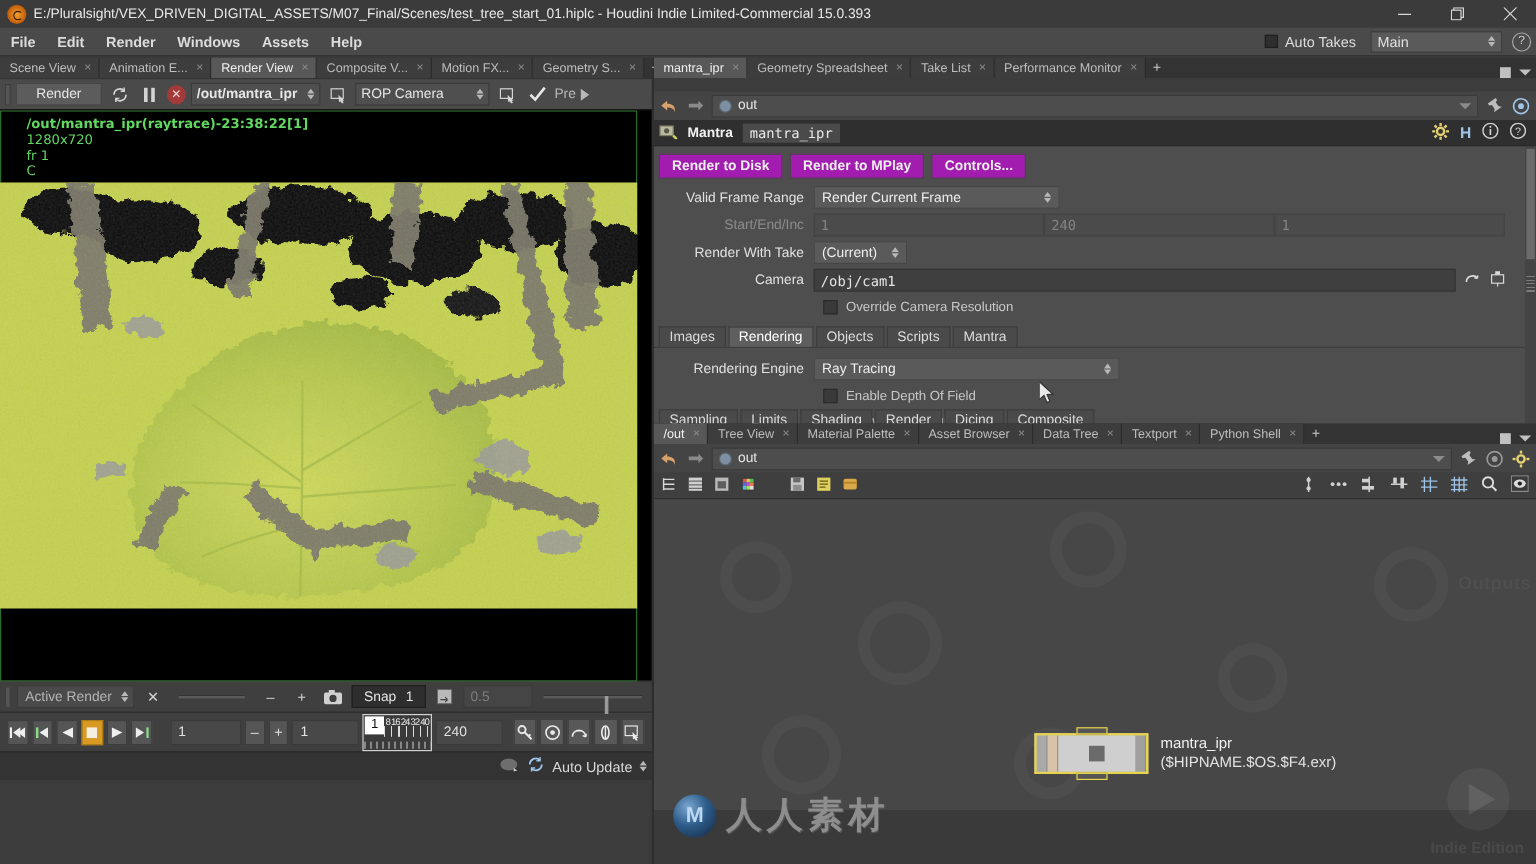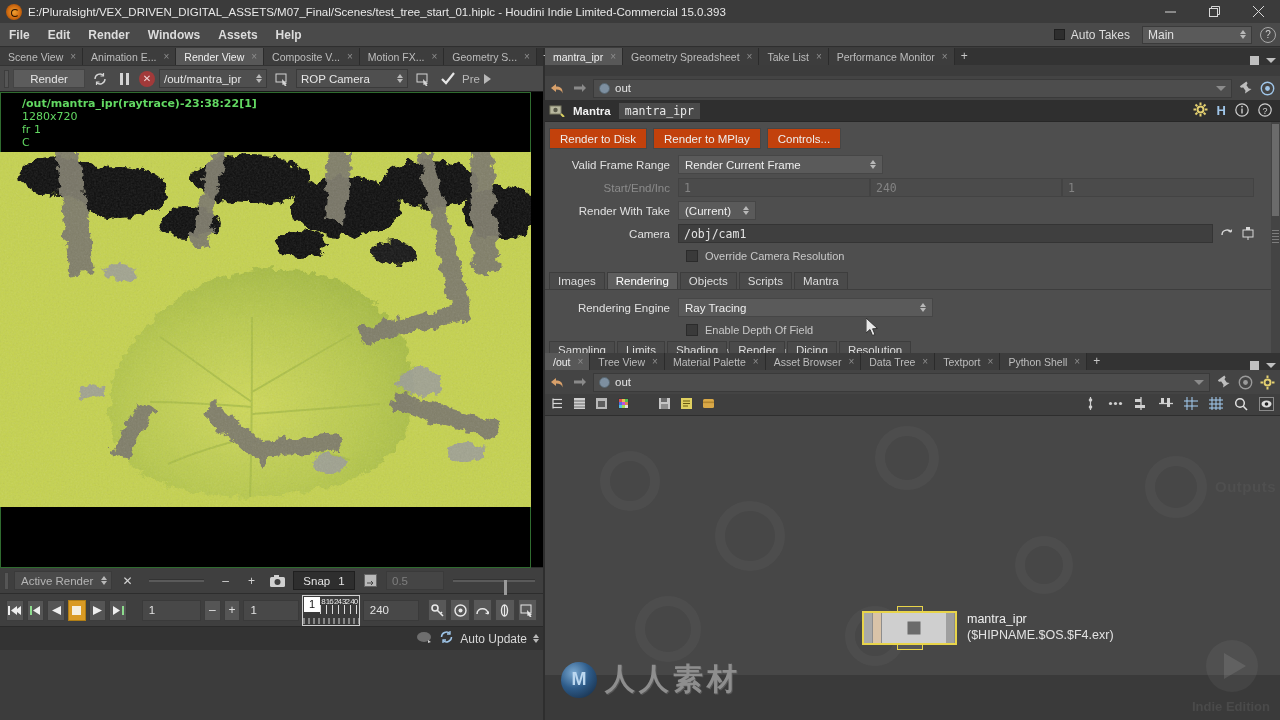--- a/index.html
+++ b/index.html
@@ -186,22 +186,22 @@
   }
   .node-type { color:#f2f2f2; font-weight:bold; font-size:11.5px; }
   .node-name {
     background:#4a4a4a; color:#e8e8e8; font-size:11.5px; padding:1px 6px;
     font-family:"DejaVu Sans Mono", monospace;
   }
   .nh-right { margin-left:auto; display:flex; align-items:center; gap:9px; padding-right:4px; }
   .param-area { background:#4e4e4e; height:232px; position:relative; overflow:hidden; }
   .btn-row { display:flex; gap:6px; padding:6px 0 4px 4px; }
   .pbtn {
-    background:#c2410c; border:1px solid #464646; height:21px;
-    display:flex;align-items:center;padding:0 10px;color:#eee;font-size:11.5px;
+    background:#a21caf; border:1px solid #464646; height:21px;
+    display:flex;align-items:center;padding:0 10px;color:#eee;font-size:11.5px;font-weight:bold;
   }
   .prow { display:flex; align-items:center; height:23px; }
   .plabel { width:133px; text-align:right; padding-right:8px; font-size:11.5px; color:#e0e0e0; }
   .plabel.dim { color:#8b8b8b; }
   .pselect {
     background:#5a5a5a;border:1px solid #464646;height:19px;
     display:flex;align-items:center;padding:0 6px;color:#eee;font-size:11.5px;
   }
   .pselect .sp { margin-left:auto; padding-left:10px; }
   .ptext {
@@ -397,21 +397,21 @@
             <path d="M3.5 13v-3h3" stroke="#d4d4d4" fill="none" stroke-width="1.2"></path>
           </svg>
       </div>
       <div class="icon-btn">
         <svg width="10" height="12">
             <rect x="0" y="0" width="3" height="12" fill="#d4d4d4"></rect>
             <rect x="6" y="0" width="3" height="12" fill="#d4d4d4"></rect>
           </svg>
       </div>
       <div class="red-x">✕</div>
-      <div class="field" style="width:108px;">
+      <div class="field" style="width:108px;font-weight:bold;">
         <span>/out/mantra_ipr</span>
         <span class="spin" style="margin-left:auto">
             <i class="up"></i>
             <i class="dn"></i>
           </span>
       </div>
       <div class="icon-btn">
         <svg width="14" height="14">
             <rect x="1" y="2" width="10" height="8" fill="none" stroke="#d4d4d4"></rect>
             <path d="M7 7 l5 5 -1.5 0 1 2 -1.5 .6 -1-2L7.5 13z" fill="#d4d4d4"></path>
@@ -870,21 +870,21 @@
         <span class="pchk"></span>
         <span>Allow Motion Blur</span>
       </div>
 
       <div class="bottom-subtabs">
         <div class="subtab">Sampling</div>
         <div class="subtab">Limits</div>
         <div class="subtab">Shading</div>
         <div class="subtab">Render</div>
         <div class="subtab">Dicing</div>
-        <div class="subtab">Resolution</div>
+        <div class="subtab">Composite</div>
       </div>
 
       <div class="vscroll">
         <div class="thumb"></div>
         <div class="vgrip"></div>
       </div>
     </div>
   </div>
 
   <div class="cursor">

